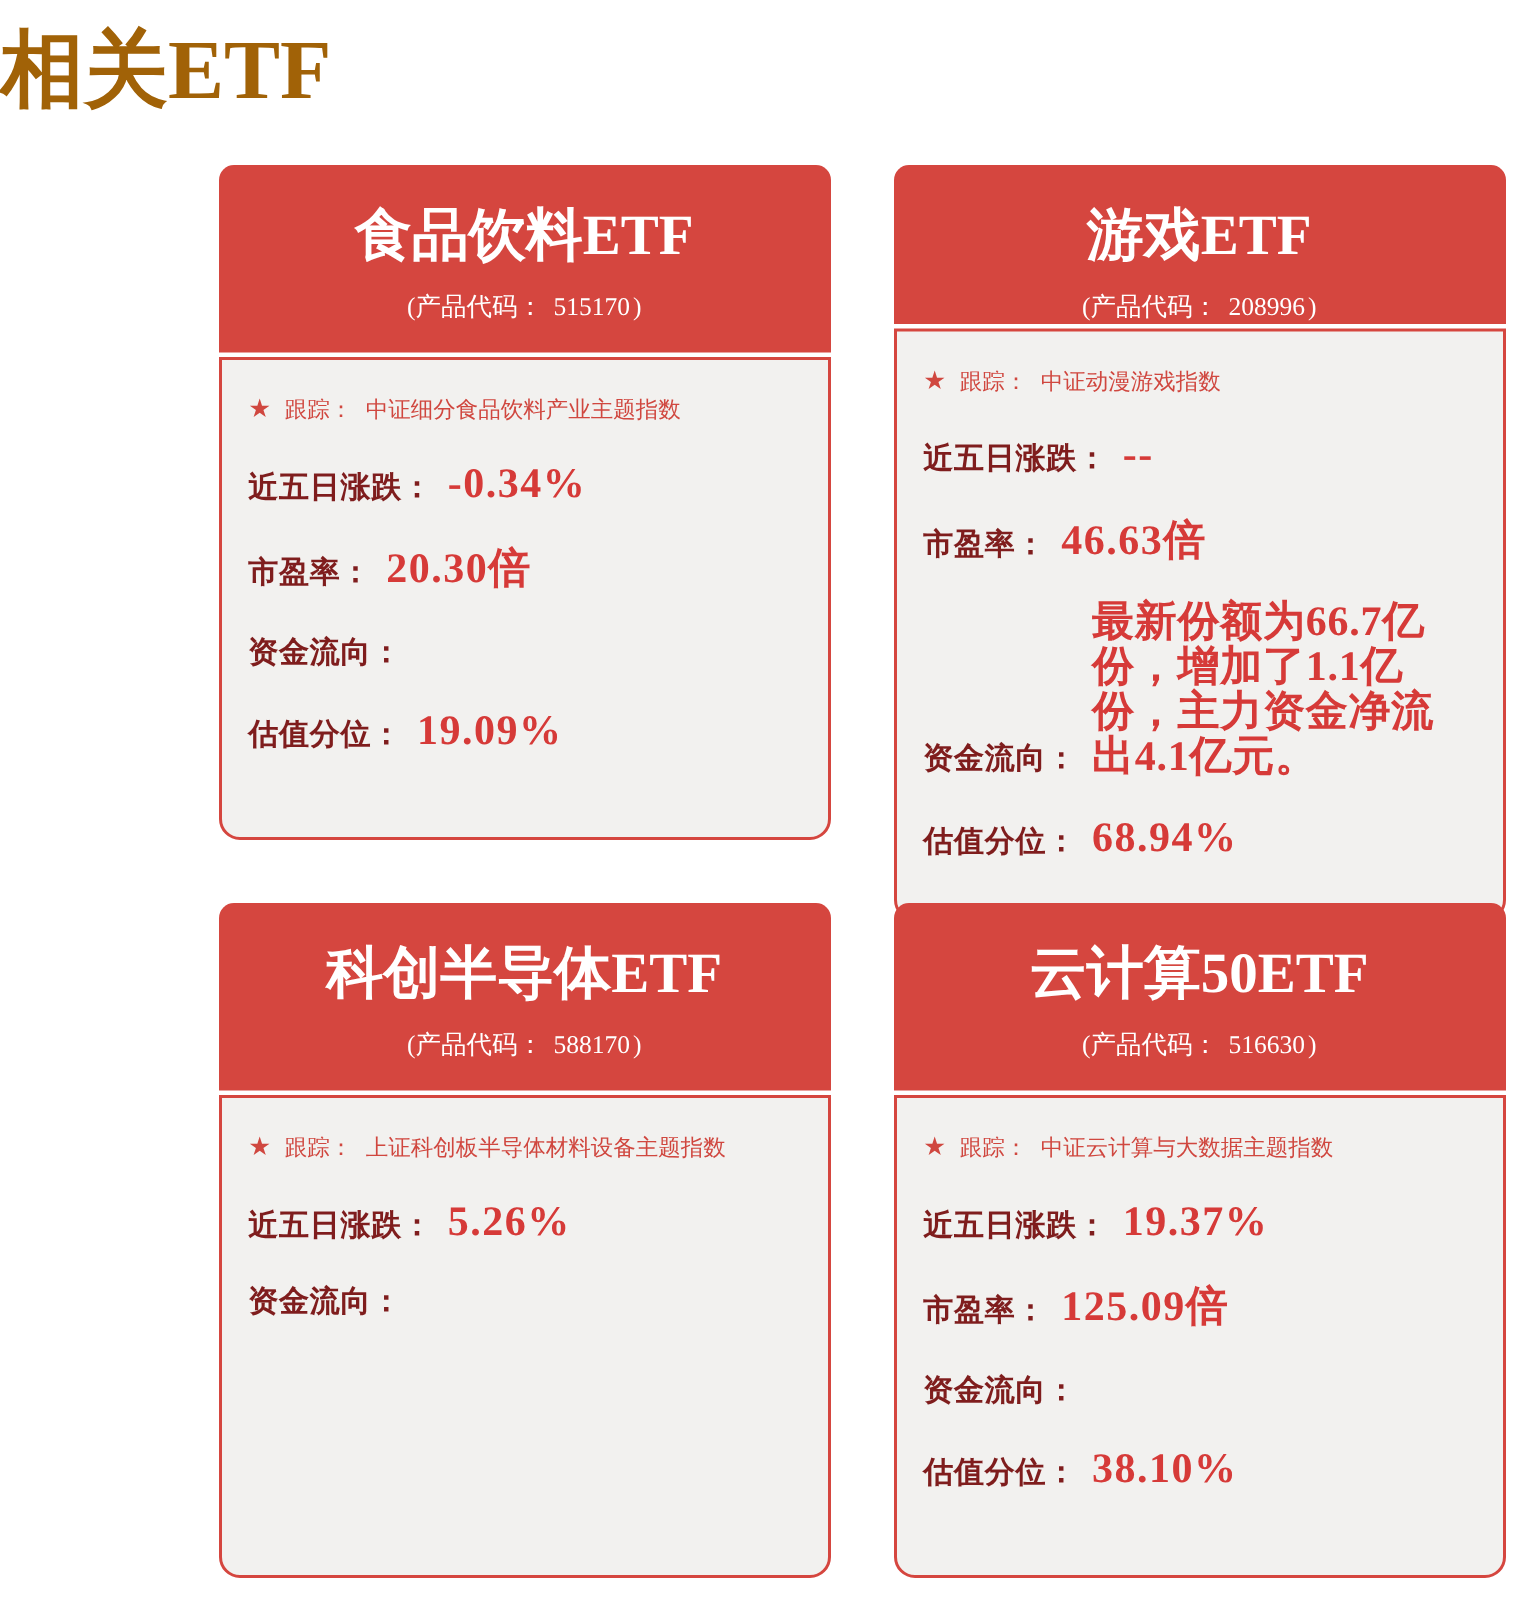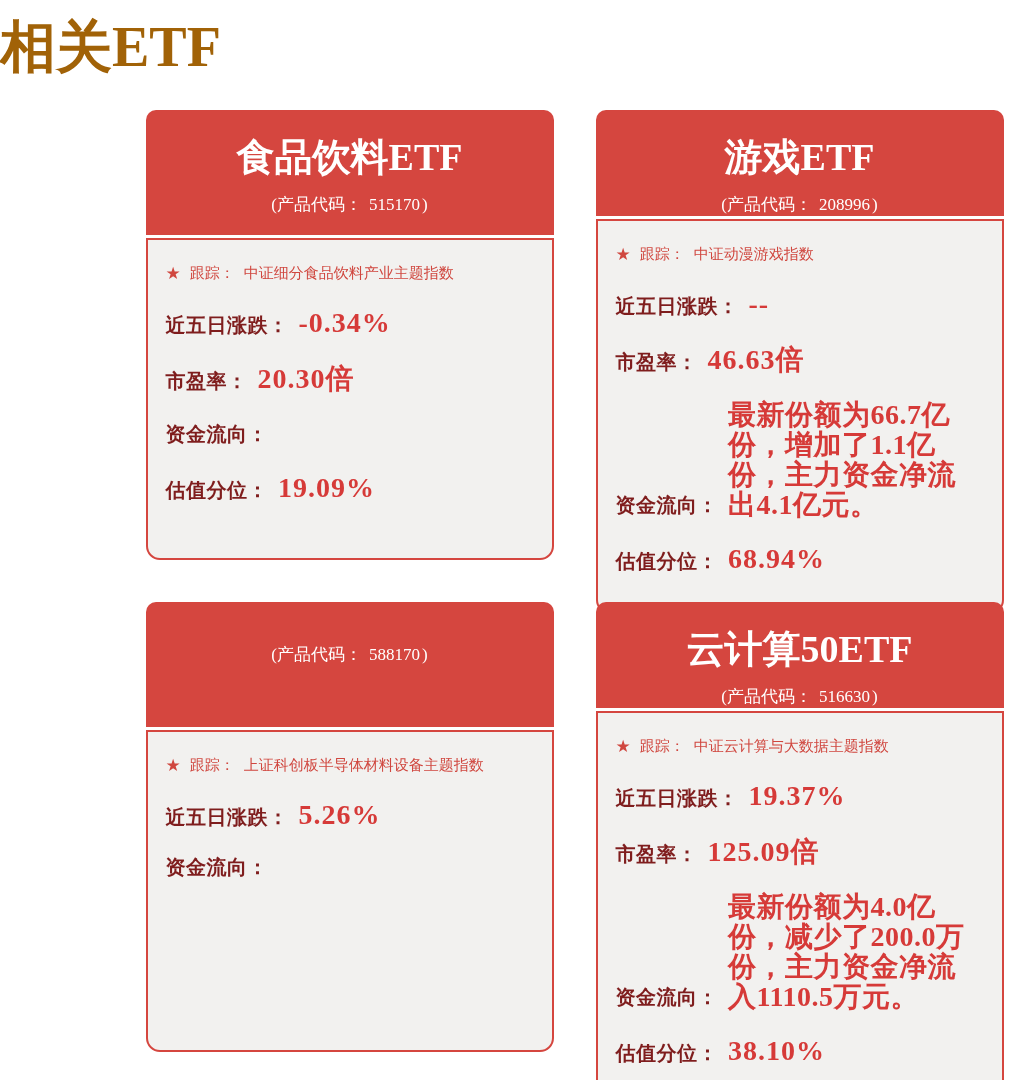--- a/index.html
+++ b/index.html
@@ -162,20 +162,21 @@
       </div>
       <div class="stat-row">
         <span class="stat-label">估值分位：</span>
         <span class="stat-value">68.94%</span>
       </div>
     </div>
   </section>
 
   <section class="card">
     <div class="card-header">
+      <div class="card-title">科创半导体ETF</div>
       <div class="card-code"><span>(产品代码：</span><span class="code-value">588170</span><span>)</span></div>
     </div>
     <div class="card-body">
       <div class="track-row">
         <span class="star">★</span>
         <span>跟踪：</span>
         <span class="track-index">上证科创板半导体材料设备主题指数</span>
       </div>
       <div class="stat-row">
         <span class="stat-label">近五日涨跌：</span>
@@ -201,21 +202,20 @@
       <div class="stat-row">
         <span class="stat-label">近五日涨跌：</span>
         <span class="stat-value">19.37%</span>
       </div>
       <div class="stat-row">
         <span class="stat-label">市盈率：</span>
         <span class="stat-value">125.09倍</span>
       </div>
       <div class="stat-row flow-row">
         <span class="stat-label">资金流向：</span>
-        <span class="stat-value">最新份额为4.0亿份，减少了200.0万份，主力资金净流入1110.5万元。</span>
       </div>
       <div class="stat-row">
         <span class="stat-label">估值分位：</span>
         <span class="stat-value">38.10%</span>
       </div>
     </div>
   </section>
 
 </div>
 

